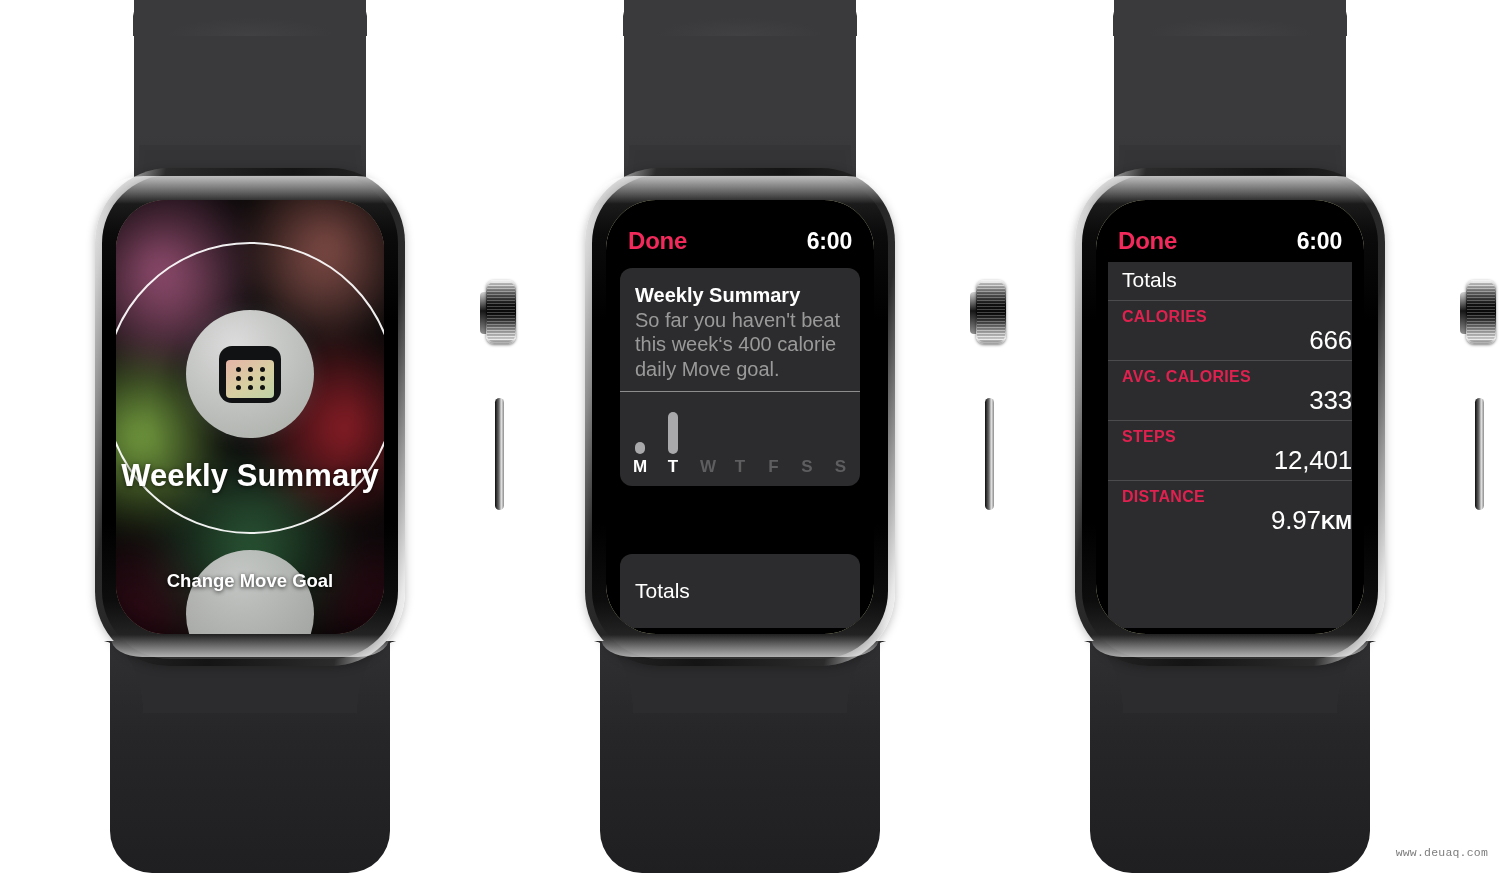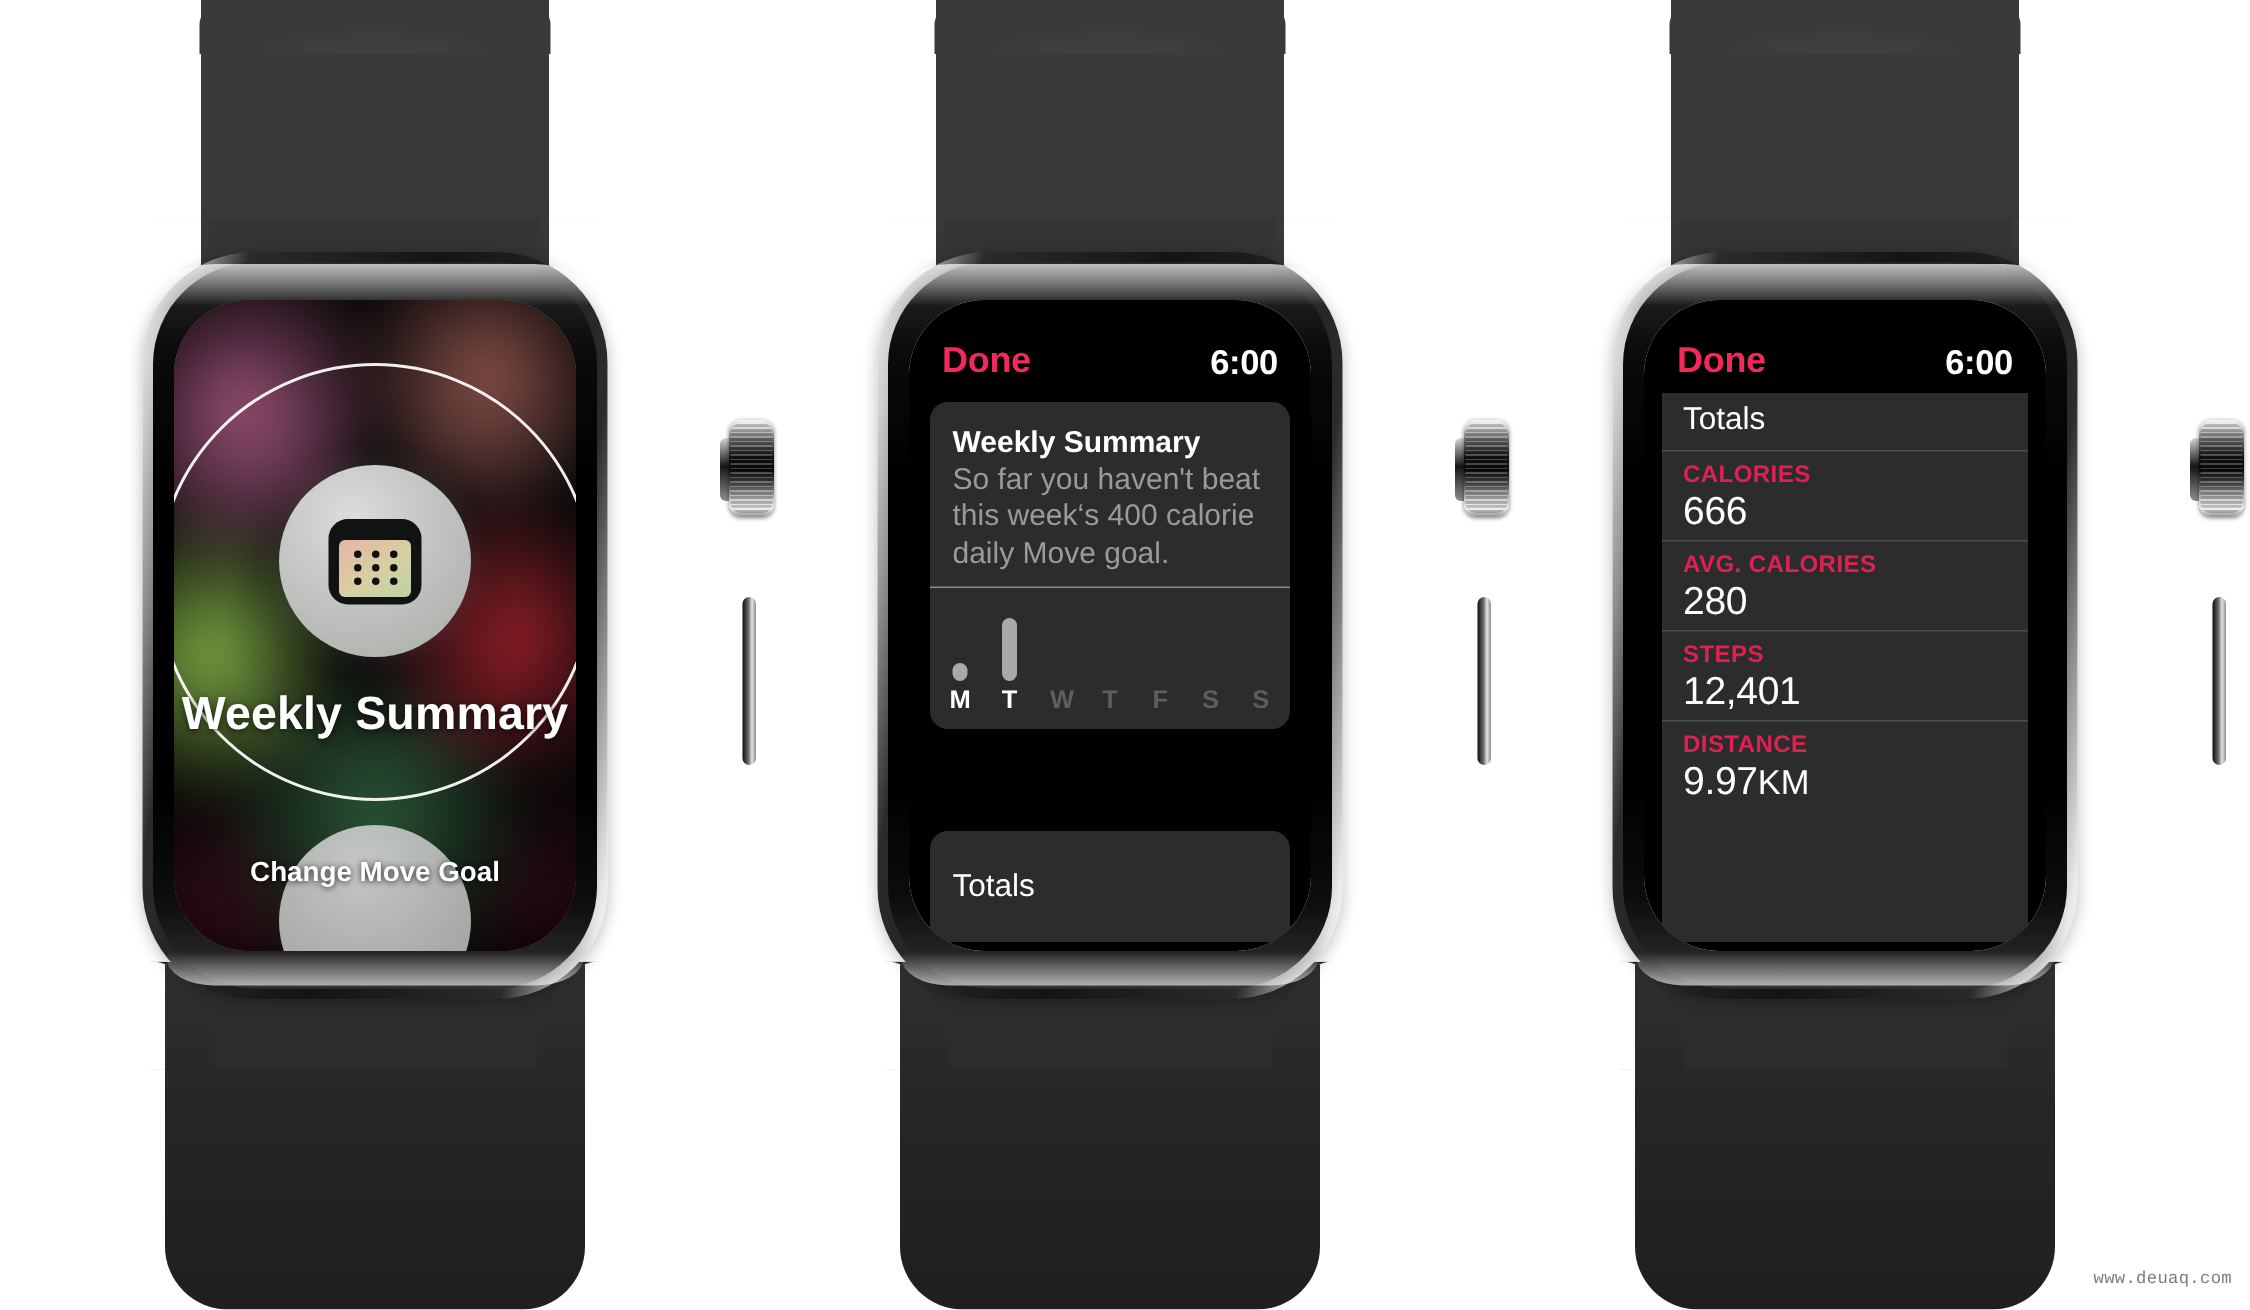--- a/index.html
+++ b/index.html
@@ -246,22 +246,22 @@
 
   
   .s3{position:absolute;inset:0;background:#000;}
   .panel{
     position:absolute;left:12px;right:12px;top:62px;bottom:6px;
     background:#2c2c2e;overflow:hidden;
   }
   .panel-head{color:#fff;font-size:21px;font-weight:400;padding:6px 0 8px 14px;}
   .metric{padding:7px 0 4px 14px;border-top:1.4px solid #4c4c4e;}
   .metric .lab{color:#e0214f;font-size:16px;font-weight:600;letter-spacing:.3px;}
-  .metric .val{color:#fff;font-size:26px;font-weight:400;letter-spacing:-.2px;margin-top:-1px;}
-  .metric .val .unit{font-size:23px;font-weight:400;letter-spacing:0;}
+  .metric .val{color:#fff;font-size:26px;font-weight:400;letter-spacing:-.2px;margin-top:-1px;text-align:right;}
+  .metric .val .unit{font-size:20px;font-weight:700;letter-spacing:0;}
 
   
   .watermark{
     position:absolute;right:12px;bottom:14px;
     color:#7d7d7d;font-size:11.5px;letter-spacing:.2px;
     font-family:Liberation Mono, monospace;
   }
 </style>
 </head>
 <body>
@@ -419,21 +419,21 @@
         <div class="panel">
           <div class="panel-head">Totals</div>
 
           <div class="metric">
             <div class="lab">CALORIES</div>
             <div class="val"><span>666</span><span class="unit"></span></div>
           </div>
 
           <div class="metric">
             <div class="lab">AVG. CALORIES</div>
-            <div class="val"><span>280</span><span class="unit"></span></div>
+            <div class="val"><span>333</span><span class="unit"></span></div>
           </div>
 
           <div class="metric">
             <div class="lab">STEPS</div>
             <div class="val"><span>12,401</span><span class="unit"></span></div>
           </div>
 
           <div class="metric">
             <div class="lab">DISTANCE</div>
             <div class="val"><span>9.97</span><span class="unit">KM</span></div>

